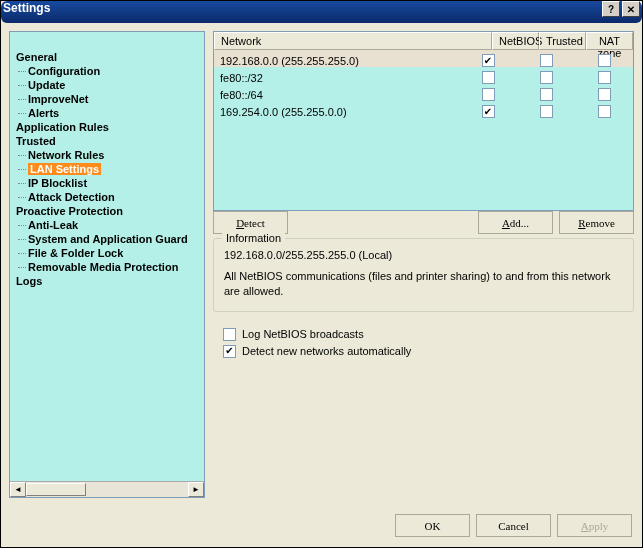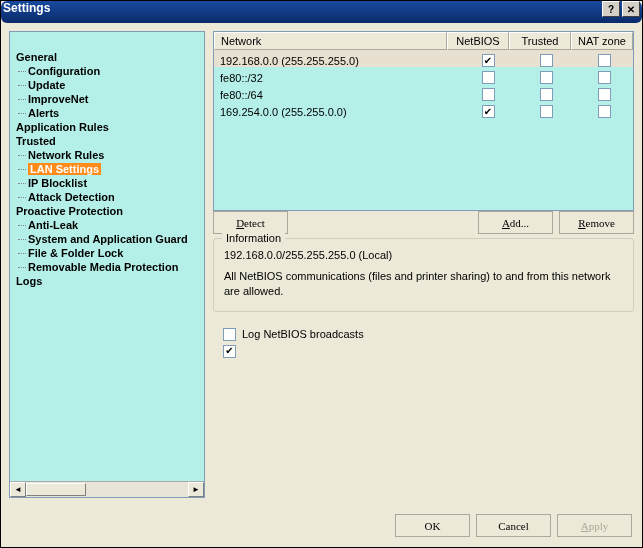--- a/index.html
+++ b/index.html
@@ -19,21 +19,21 @@
 .tree-item.selected span.lbl { background: #ff8c1a; color: #fff; padding: 0 2px; }
 .tree-scroll { height: 16px; background: #ece9d8; border-top: 1px solid #aaa; display: flex; }
 .scroll-btn { width: 16px; height: 15px; background: #ece9d8; border: 1px solid #fff; border-right-color: #808080; border-bottom-color: #808080; font-size: 8px; display: flex; align-items: center; justify-content: center; cursor: pointer; }
 .scroll-track { flex: 1; background: #e8e4d8; }
 .scroll-thumb { width: 60px; height: 13px; background: #ece9d8; border: 1px solid #fff; border-right-color: #808080; border-bottom-color: #808080; margin: 1px 0 0 0; }
 .right-panel { flex: 1; display: flex; flex-direction: column; }
 .network-table { background: #b4f0e8; border: 1px solid #7f9db9; height: 180px; overflow: hidden; }
 .nt-header { display: flex; background: #ece9d8; height: 18px; }
 .nt-header-cell { border: 1px solid #fff; border-right-color: #aca899; border-bottom-color: #aca899; padding: 2px 6px; font-size: 11px; }
 .nt-col-network { flex: 1; }
-.nt-col-cb { width: 62px; text-align: center; }
+.nt-col-cb { width: 47px; text-align: center; }
 .nt-row { display: flex; height: 17px; align-items: flex-end; }
 .nt-row.selected { background: #e8e0d0; }
 .nt-cell-net { flex: 1; padding: 0 6px; }
 .nt-cell-cb { width: 58px; display: flex; justify-content: center; }
 .cb { width: 13px; height: 13px; border: 1px solid #7f9db9; background: #fff; display: flex; align-items: center; justify-content: center; font-size: 10px; cursor: pointer; line-height: 1; }
 .action-row { display: flex; gap: 6px; }
 .btn { height: 23px; background: #ece9d8; border: 1px solid #aca899; padding: 0 8px; font-family: Tahoma; font-size: 11px; cursor: pointer; min-width: 75px; }
 .btn.disabled { color: #aca899; cursor: default; }
 .spacer { flex: 1; }
 .fieldset { border: 1px solid #d0d0bf; border-radius: 3px; padding: 10px 10px 12px 10px; position: relative; margin-top: 4px; }
@@ -188,20 +188,21 @@
         <div class="info-net">192.168.0.0/255.255.255.0 (Local)</div>
         <div class="info-desc">All NetBIOS communications (files and printer sharing) to and from this network are allowed.</div>
       </div>
       <div style="height:14px"></div>
       <div class="check-row">
         <div class="cb" id="cb-log"></div>
         <span>Log NetBIOS broadcasts</span>
       </div>
       <div class="check-row">
         <div class="cb" id="cb-detect">✔</div>
+        <span>Detect new networks automatically</span>
       </div>
     </div>
   </div>
   <div class="footer">
     <button class="btn">OK</button>
     <button class="btn">Cancel</button>
     <button class="btn disabled"><span class="u">A</span>pply</button>
   </div>
 </div>
 

